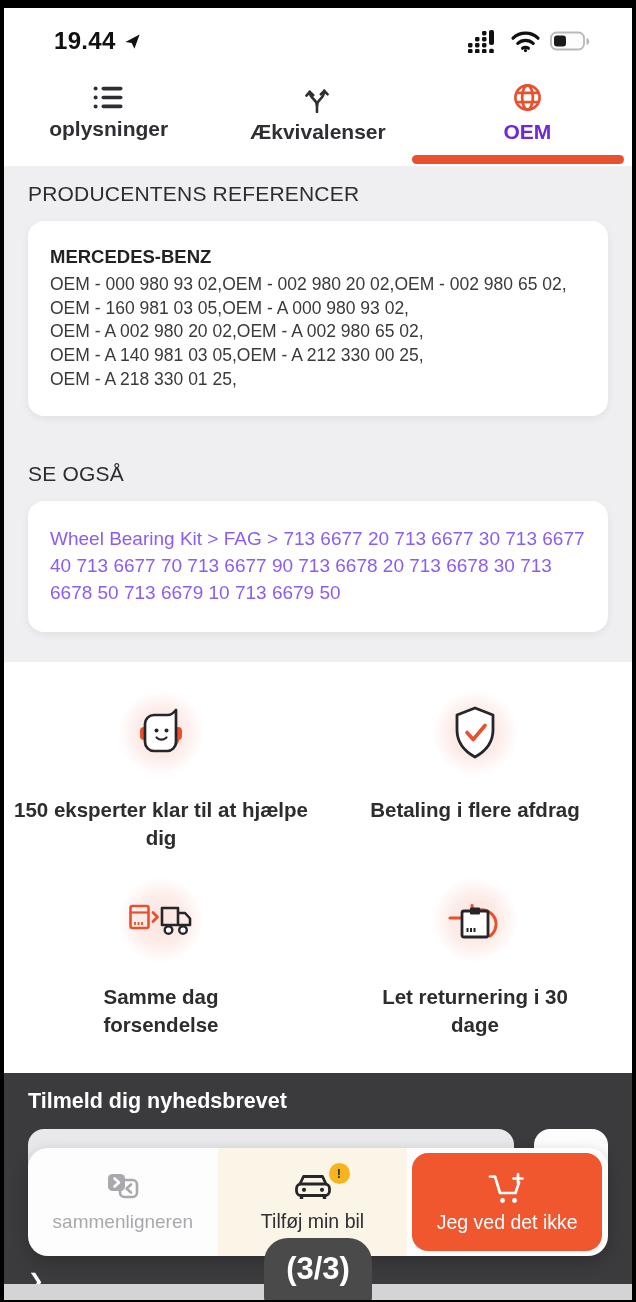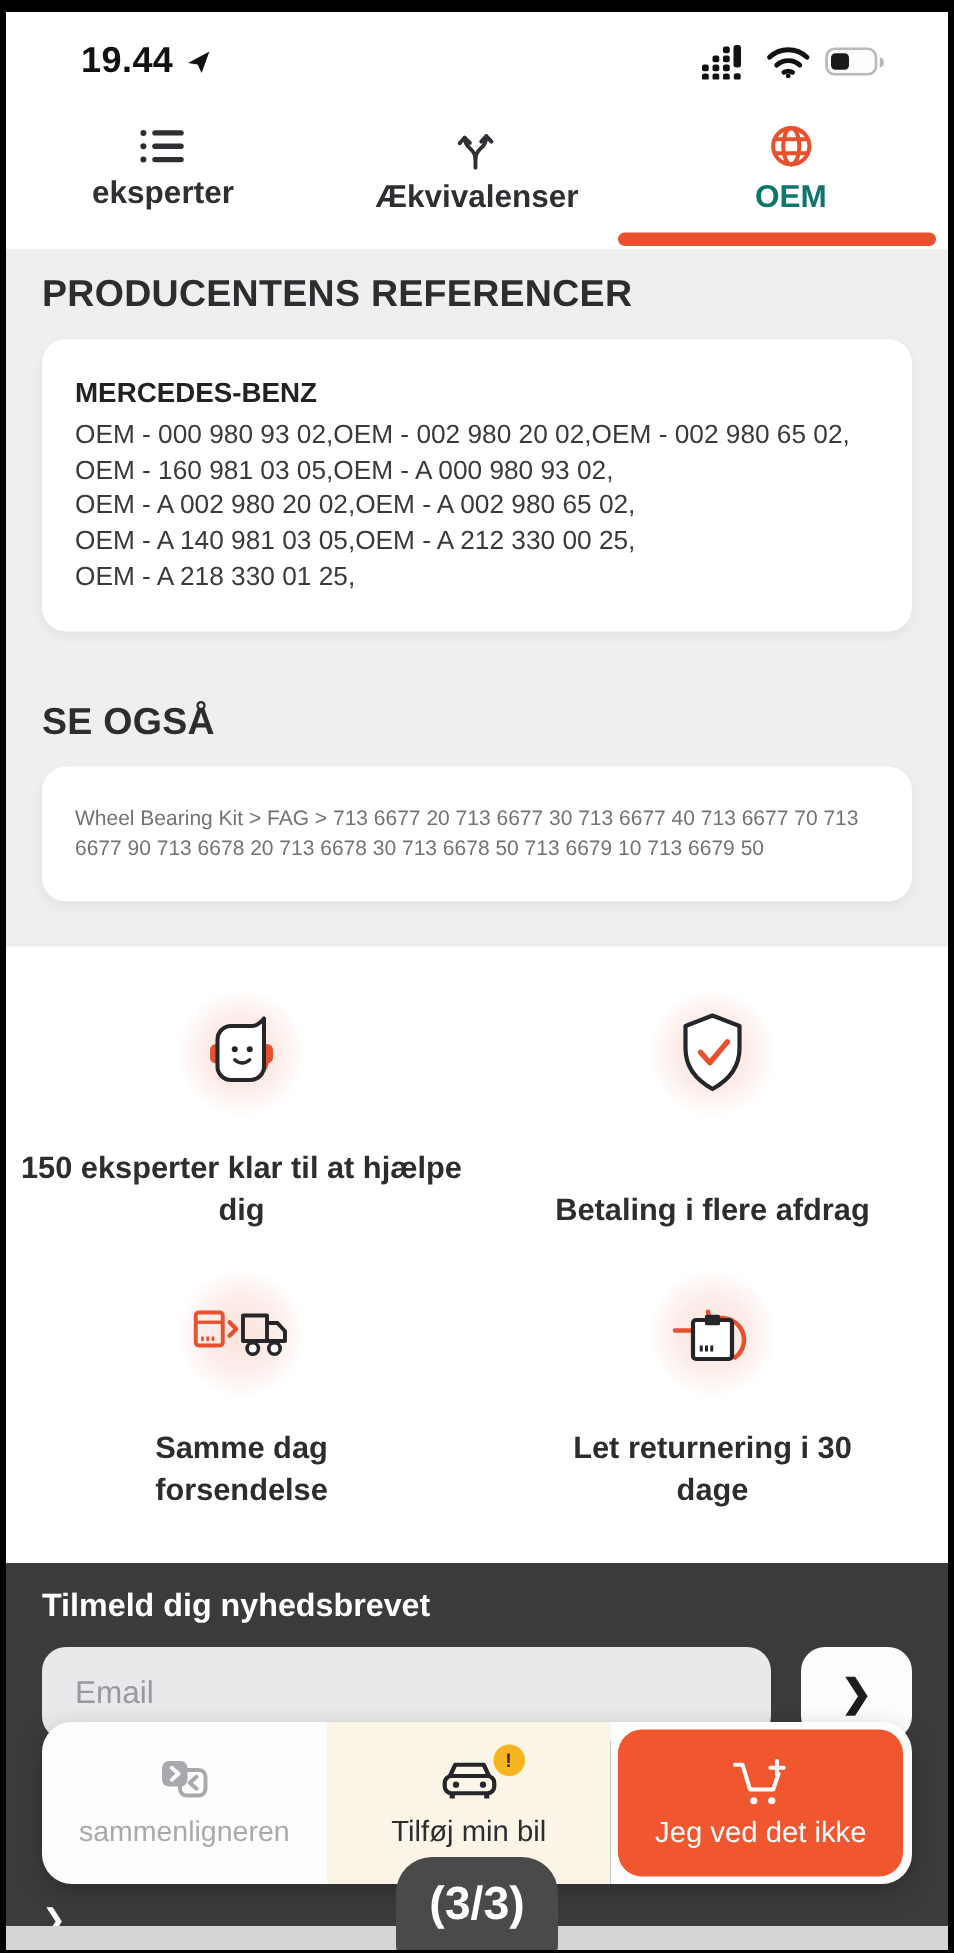--- a/index.html
+++ b/index.html
@@ -16,36 +16,36 @@
     background:#fff;height:54px;flex:0 0 auto;display:flex;align-items:center;
     justify-content:space-between;padding:6px 40px 0 50px;
   }
   .status-left{display:flex;align-items:center;gap:7px;}
   .status-time{font-size:24px;font-weight:bold;color:#111;letter-spacing:.3px;}
   .status-right{display:flex;align-items:center;gap:9px;}
   
   .tab-bar{background:#fff;height:98px;flex:0 0 auto;display:flex;position:relative;}
   .tab{flex:1;display:flex;flex-direction:column;align-items:center;justify-content:center;gap:7px;padding-bottom:8px;cursor:pointer;}
   .tab-label{font-size:21px;font-weight:bold;color:#2f2f33;}
-  .tab.active .tab-label{color:#0f766e;}
+  .tab.active .tab-label{color:#6d28d9;}
   .tab-underline{position:absolute;right:8px;bottom:2px;width:212px;height:9px;background:#e8502e;border-radius:6px;}
   
   .content{padding:16px 24px 30px;flex:0 0 auto;}
-  .section-title{margin:0;font-size:25px;font-weight:700;color:#2d2d30;letter-spacing:.2px;}
+  .section-title{margin:0;font-size:21px;font-weight:400;color:#2d2d30;letter-spacing:.2px;}
   .card{background:#fff;border-radius:16px;box-shadow:0 3px 8px rgba(0,0,0,.06);padding:25px 22px;margin-top:15px;}
   .brand{font-size:18.5px;font-weight:bold;color:#222;margin-bottom:5px;}
   .oem-line{font-size:17.5px;color:#3a3a3e;line-height:1.35;white-space:nowrap;}
   .see-also-title{margin-top:46px;}
-  .see-also-text{font-size:14px;color:#737373;line-height:1.42;}
+  .see-also-text{font-size:19px;color:#8b5cf6;line-height:1.42;}
   
   .features{
     background:#fff;flex:0 0 auto;display:grid;grid-template-columns:1fr 1fr;
     row-gap:26px;padding:28px 0 34px;
   }
-  .feature{display:flex;flex-direction:column;align-items:center;justify-content:space-between;}
+  .feature{display:flex;flex-direction:column;align-items:center;}
   .feature-iconwrap{
     width:86px;height:86px;display:flex;align-items:center;justify-content:center;position:relative;
     background:radial-gradient(closest-side,#fbe4de 0%,#fcece8 55%,rgba(252,236,232,0) 100%);
     border-radius:50%;
   }
   .feature-label{
     margin-top:20px;font-size:20.5px;font-weight:bold;color:#2d2d30;text-align:center;line-height:1.35;
   }
   .feature:nth-child(1) .feature-label{max-width:295px;}
   .feature:nth-child(2) .feature-label{max-width:320px;}
@@ -156,21 +156,21 @@
       <span>
         <svg width="31" height="25" viewBox="0 0 31 25">
           <circle cx="2.6" cy="3.6" r="2" fill="#2f2f33"></circle>
             <circle cx="2.6" cy="12.5" r="2" fill="#2f2f33"></circle>
             <circle cx="2.6" cy="21.4" r="2" fill="#2f2f33"></circle>
           <rect x="8.5" y="1.8" width="21" height="3.6" rx="1.8" fill="#2f2f33"></rect>
           <rect x="8.5" y="10.7" width="21" height="3.6" rx="1.8" fill="#2f2f33"></rect>
           <rect x="8.5" y="19.6" width="21" height="3.6" rx="1.8" fill="#2f2f33"></rect>
         </svg>
       </span>
-      <span class="tab-label">eksperter</span>
+      <span class="tab-label">oplysninger</span>
     </div>
     <div class="tab">
       <span>
         <svg width="31" height="31" viewBox="0 0 30 30" fill="none" stroke="#2f2f33" stroke-width="2.5" stroke-linecap="round" stroke-linejoin="round">
           <path d="M14.5 29 V23 C14.5 16 7.5 17 7.5 9.5"></path>
           <path d="M7.5 9.5 l-3.2 3.6 M7.5 9.5 l3.4 3.3"></path>
           <path d="M14.5 23 C14.5 16 21.5 17 21.5 8.5"></path>
           <path d="M21.5 8.5 l-3.3 3.5 M21.5 8.5 l3.3 3.5"></path>
         </svg>
       </span>

